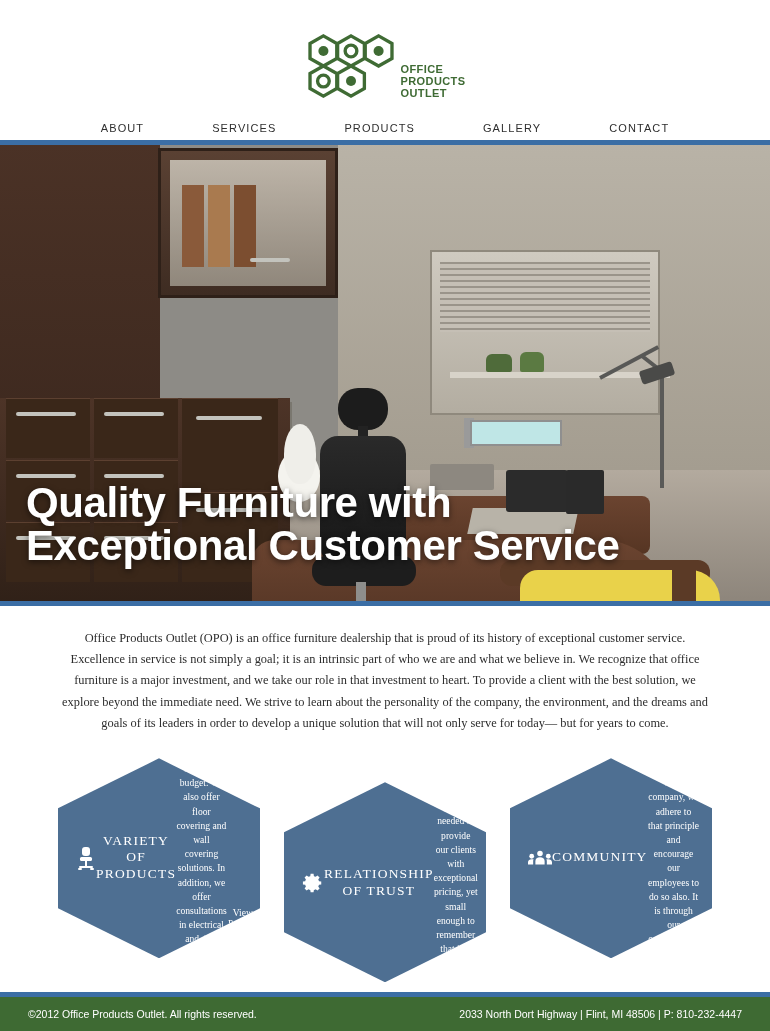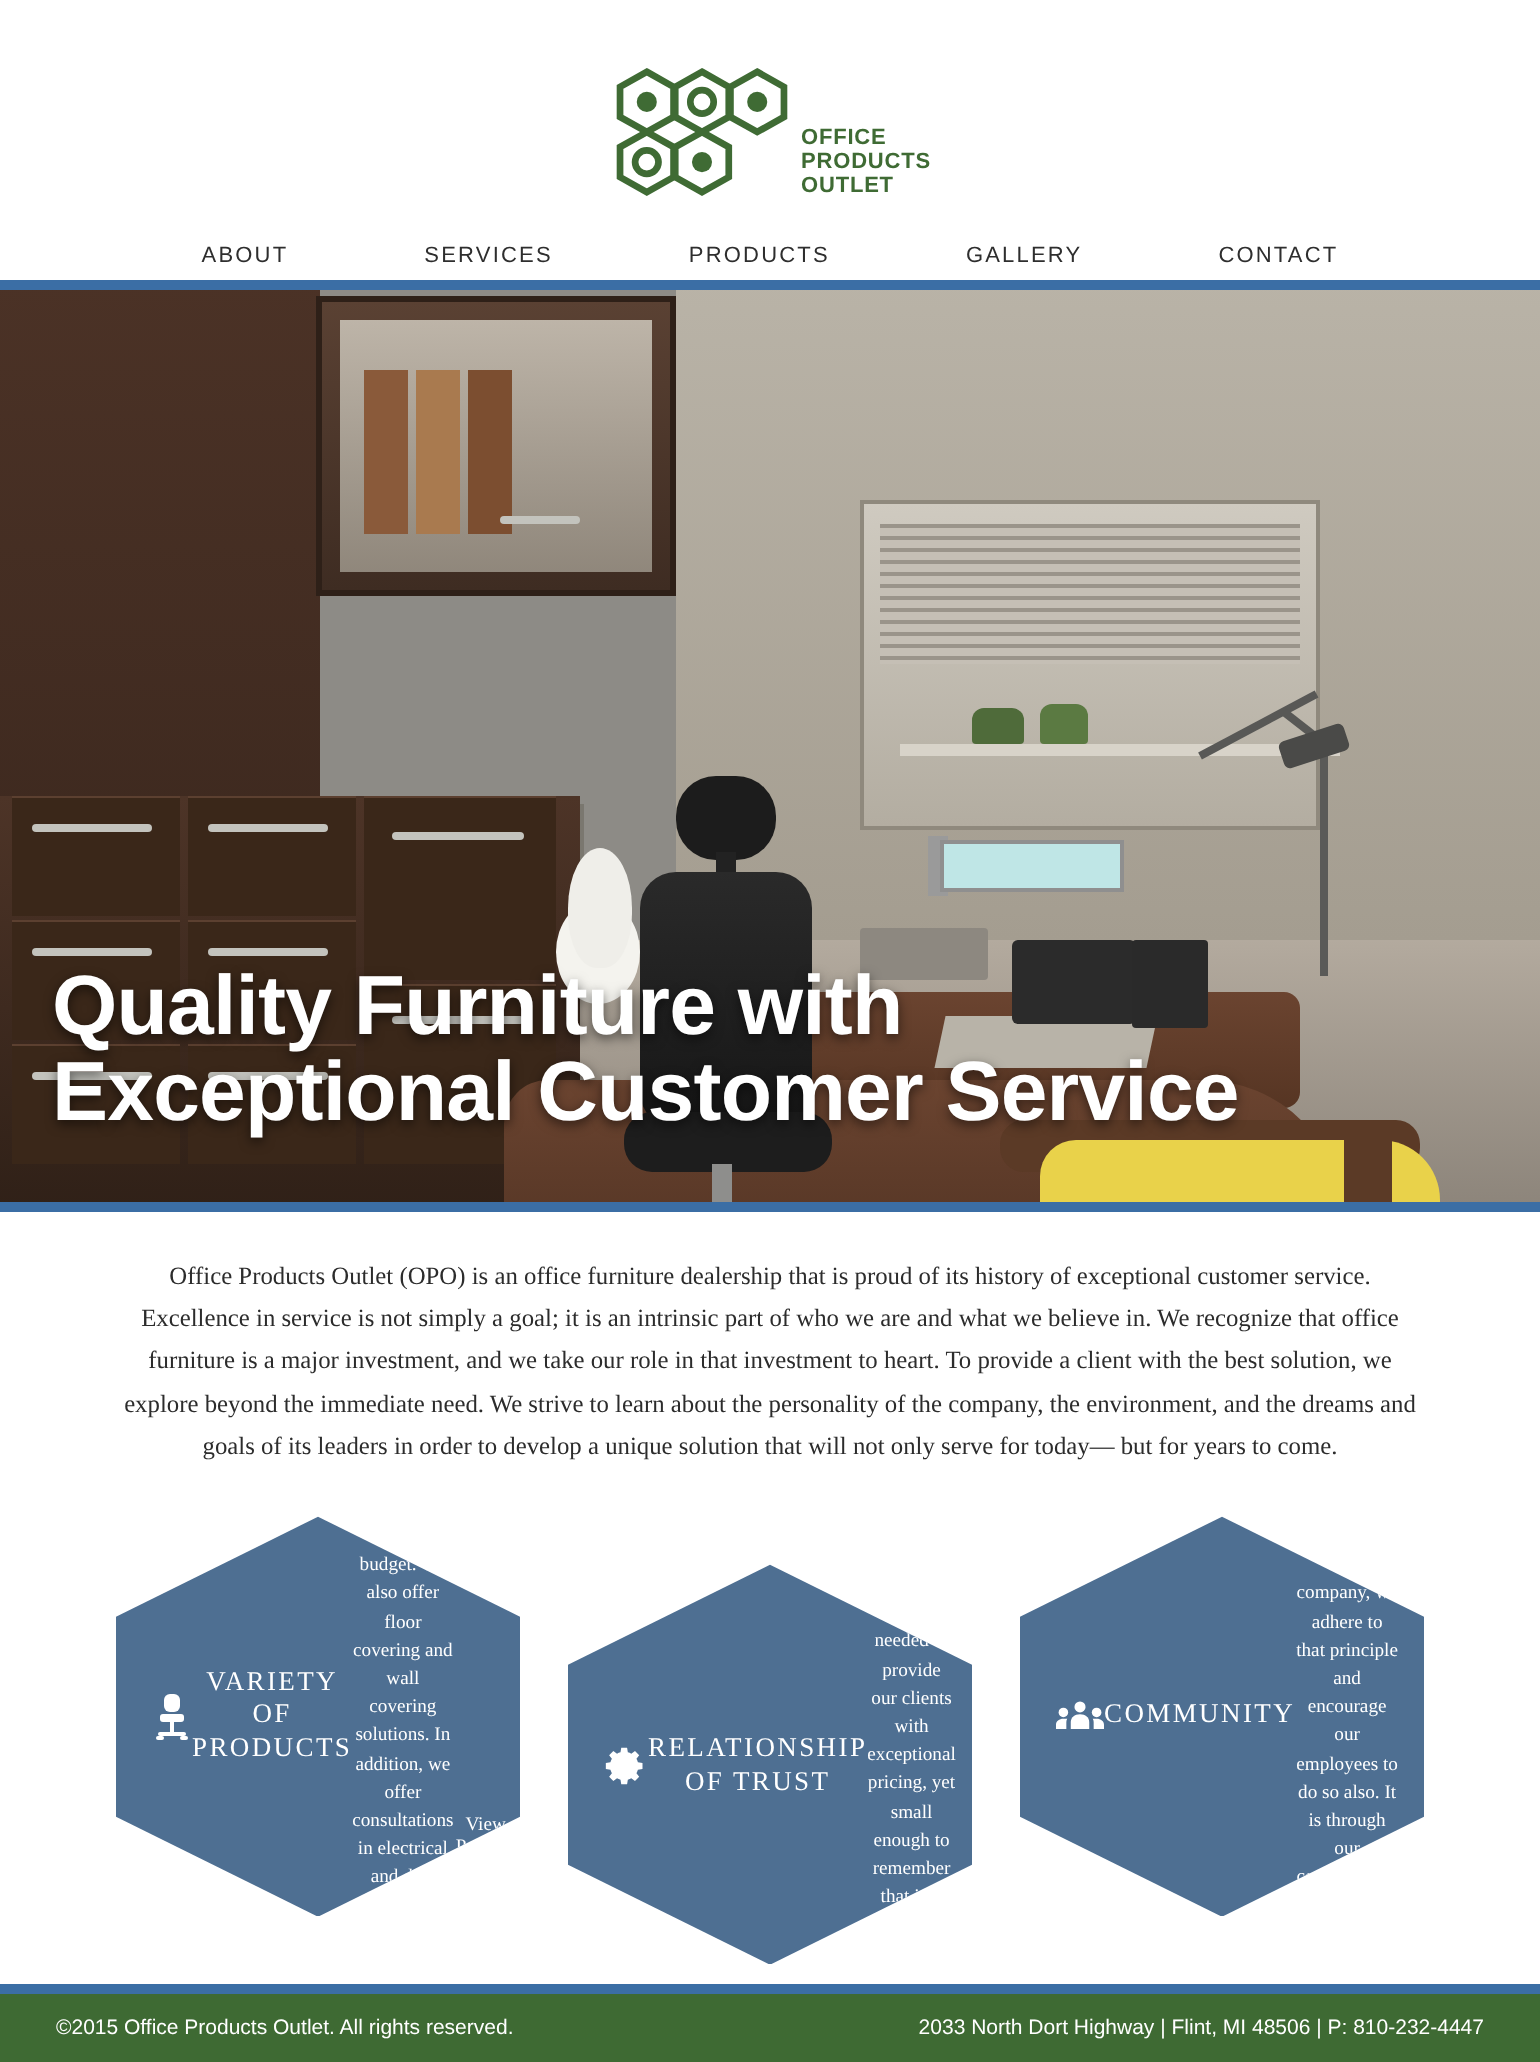--- a/index.html
+++ b/index.html
@@ -375,17 +375,17 @@
       <p>OPO believes that each of us has an inherent obligation to invest in, and support, our communities. As a company, we adhere to that principle and encourage our employees to do so also. It is through our contributions to society that we become better individuals, better communities, a better world.</p>
       <a class="hx-link" href="#">About Our Company&gt;&gt;</a>
     </div>
 
   </section>
 
   <div class="footer-spacer"></div>
 
   <div class="footer-bar"></div>
   <footer class="footer">
-    <span>©2015 Office Products Outlet. All rights reserved.</span>
+    <span>©2012 Office Products Outlet. All rights reserved.</span>
     <span>2033 North Dort Highway | Flint, MI 48506 | P: 810-232-4447</span>
   </footer>
 
 </div>
 
 </body></html>

